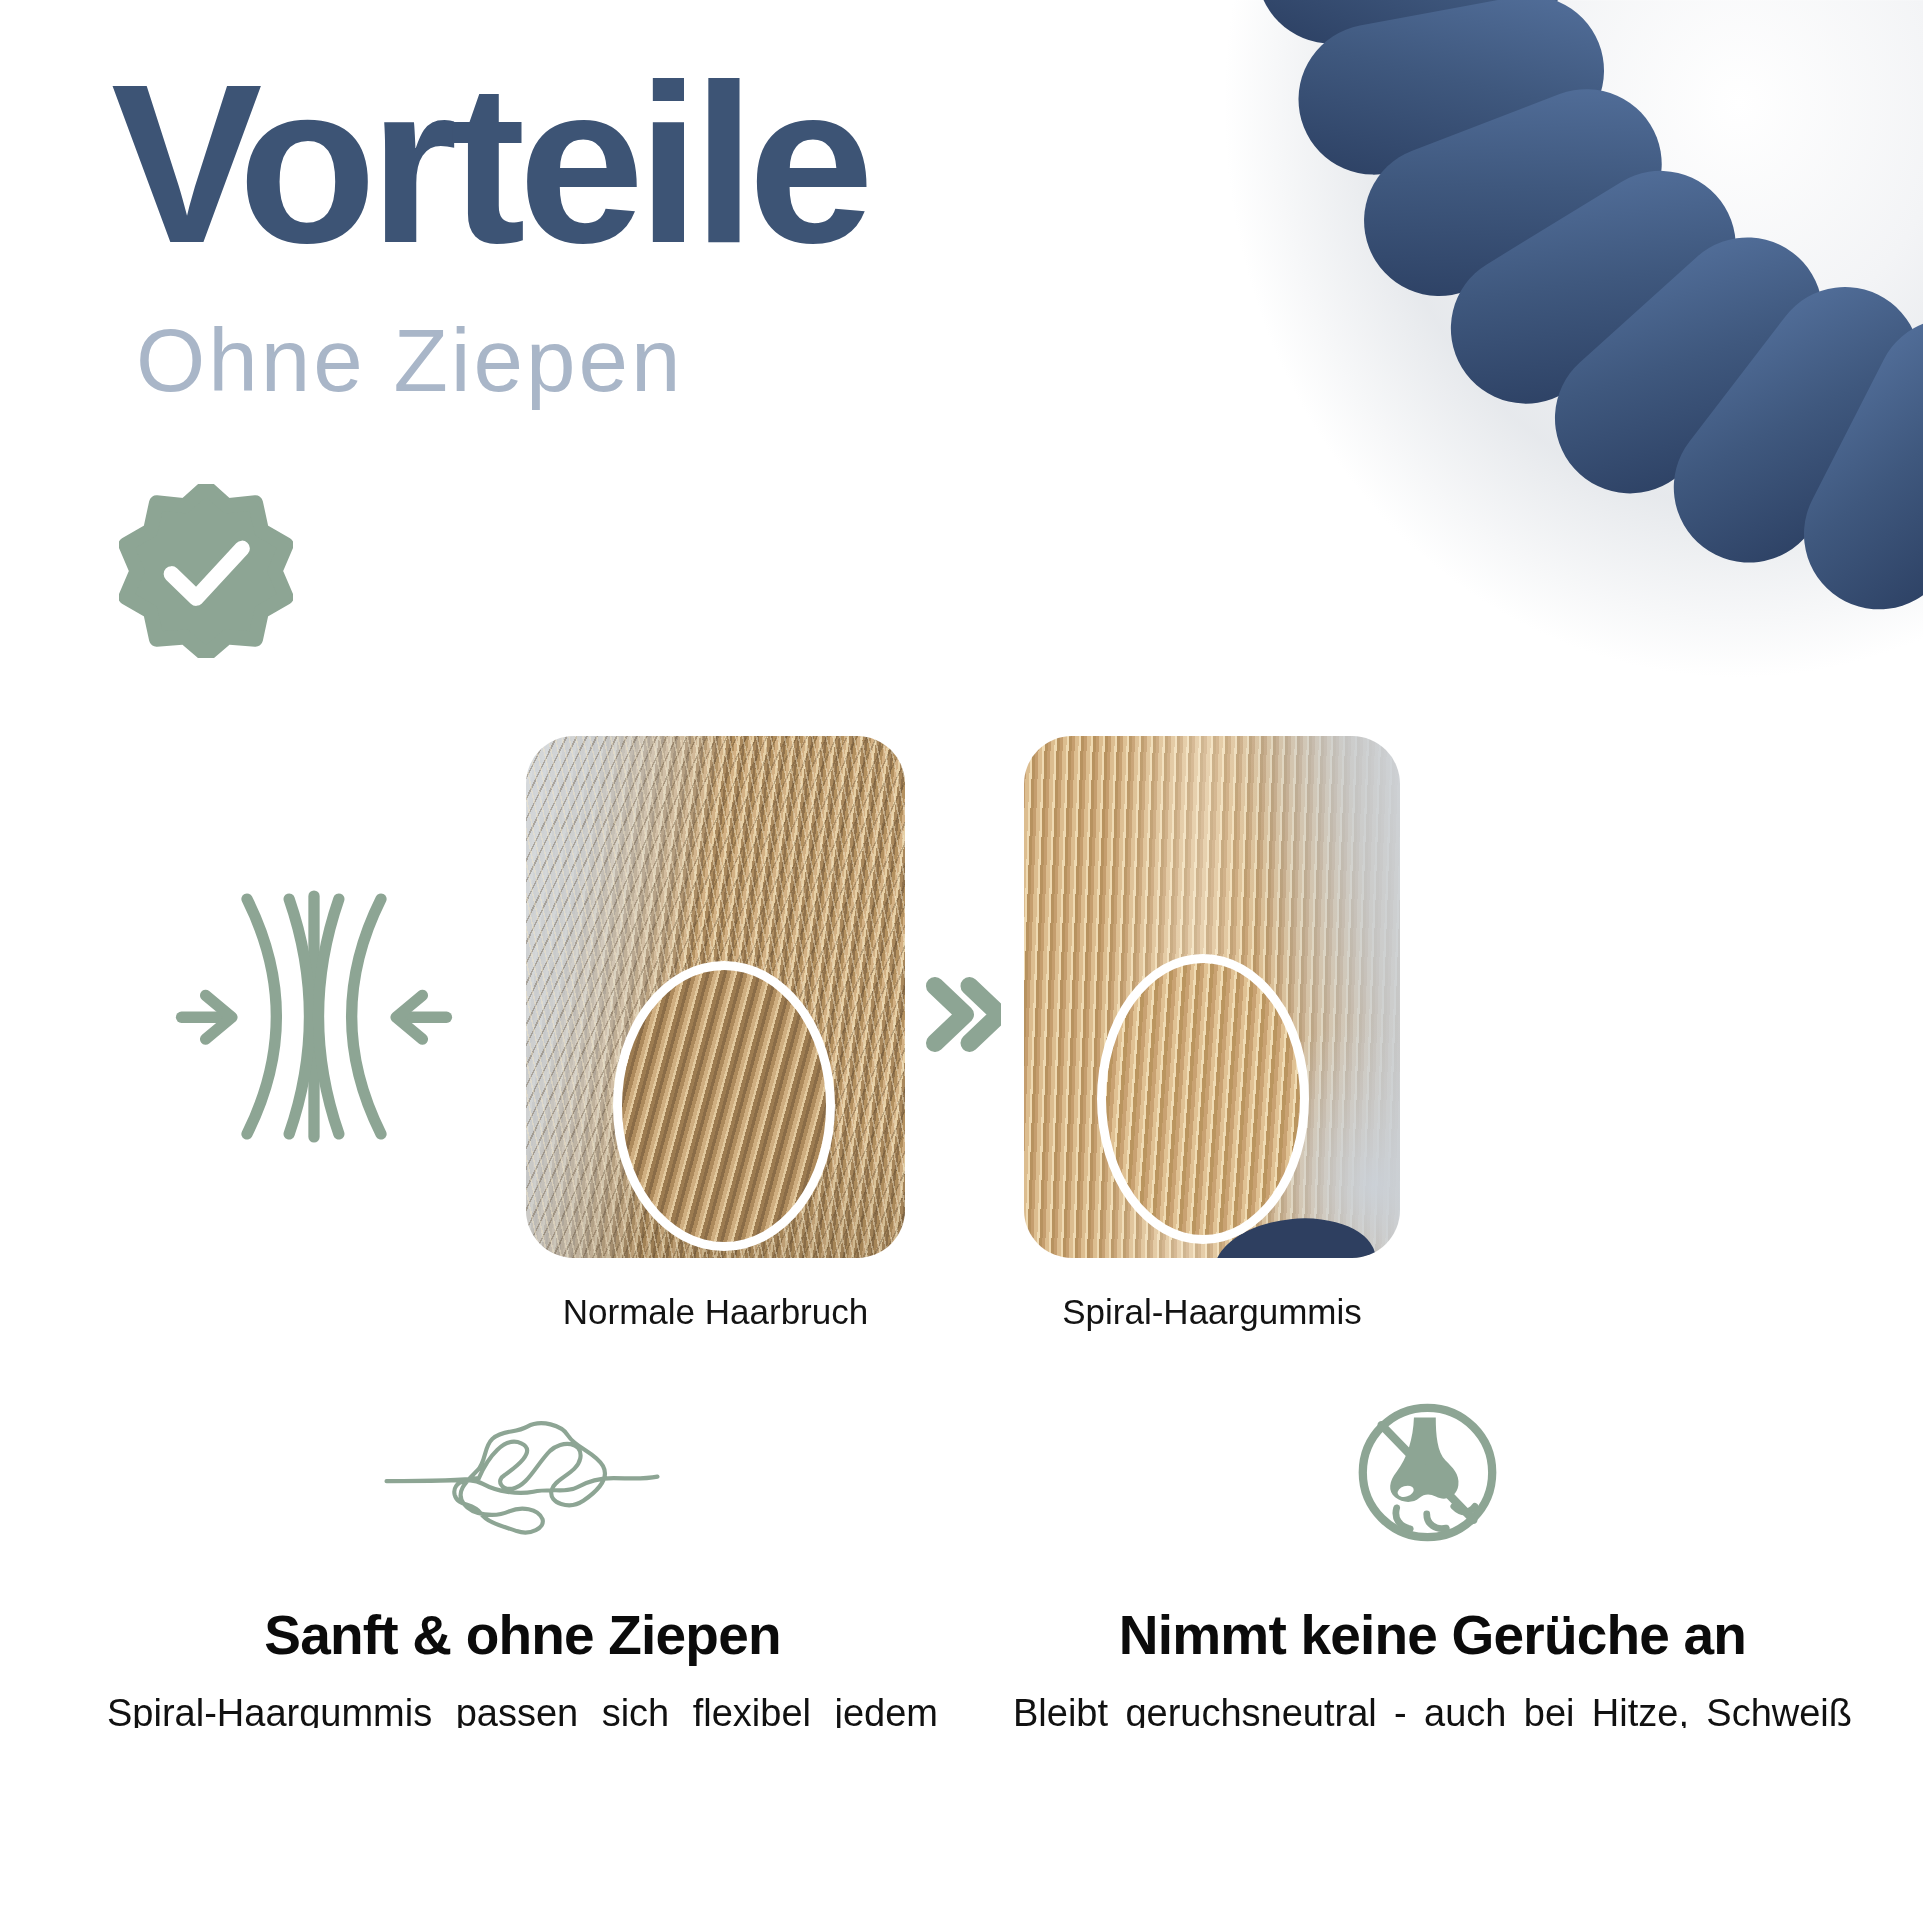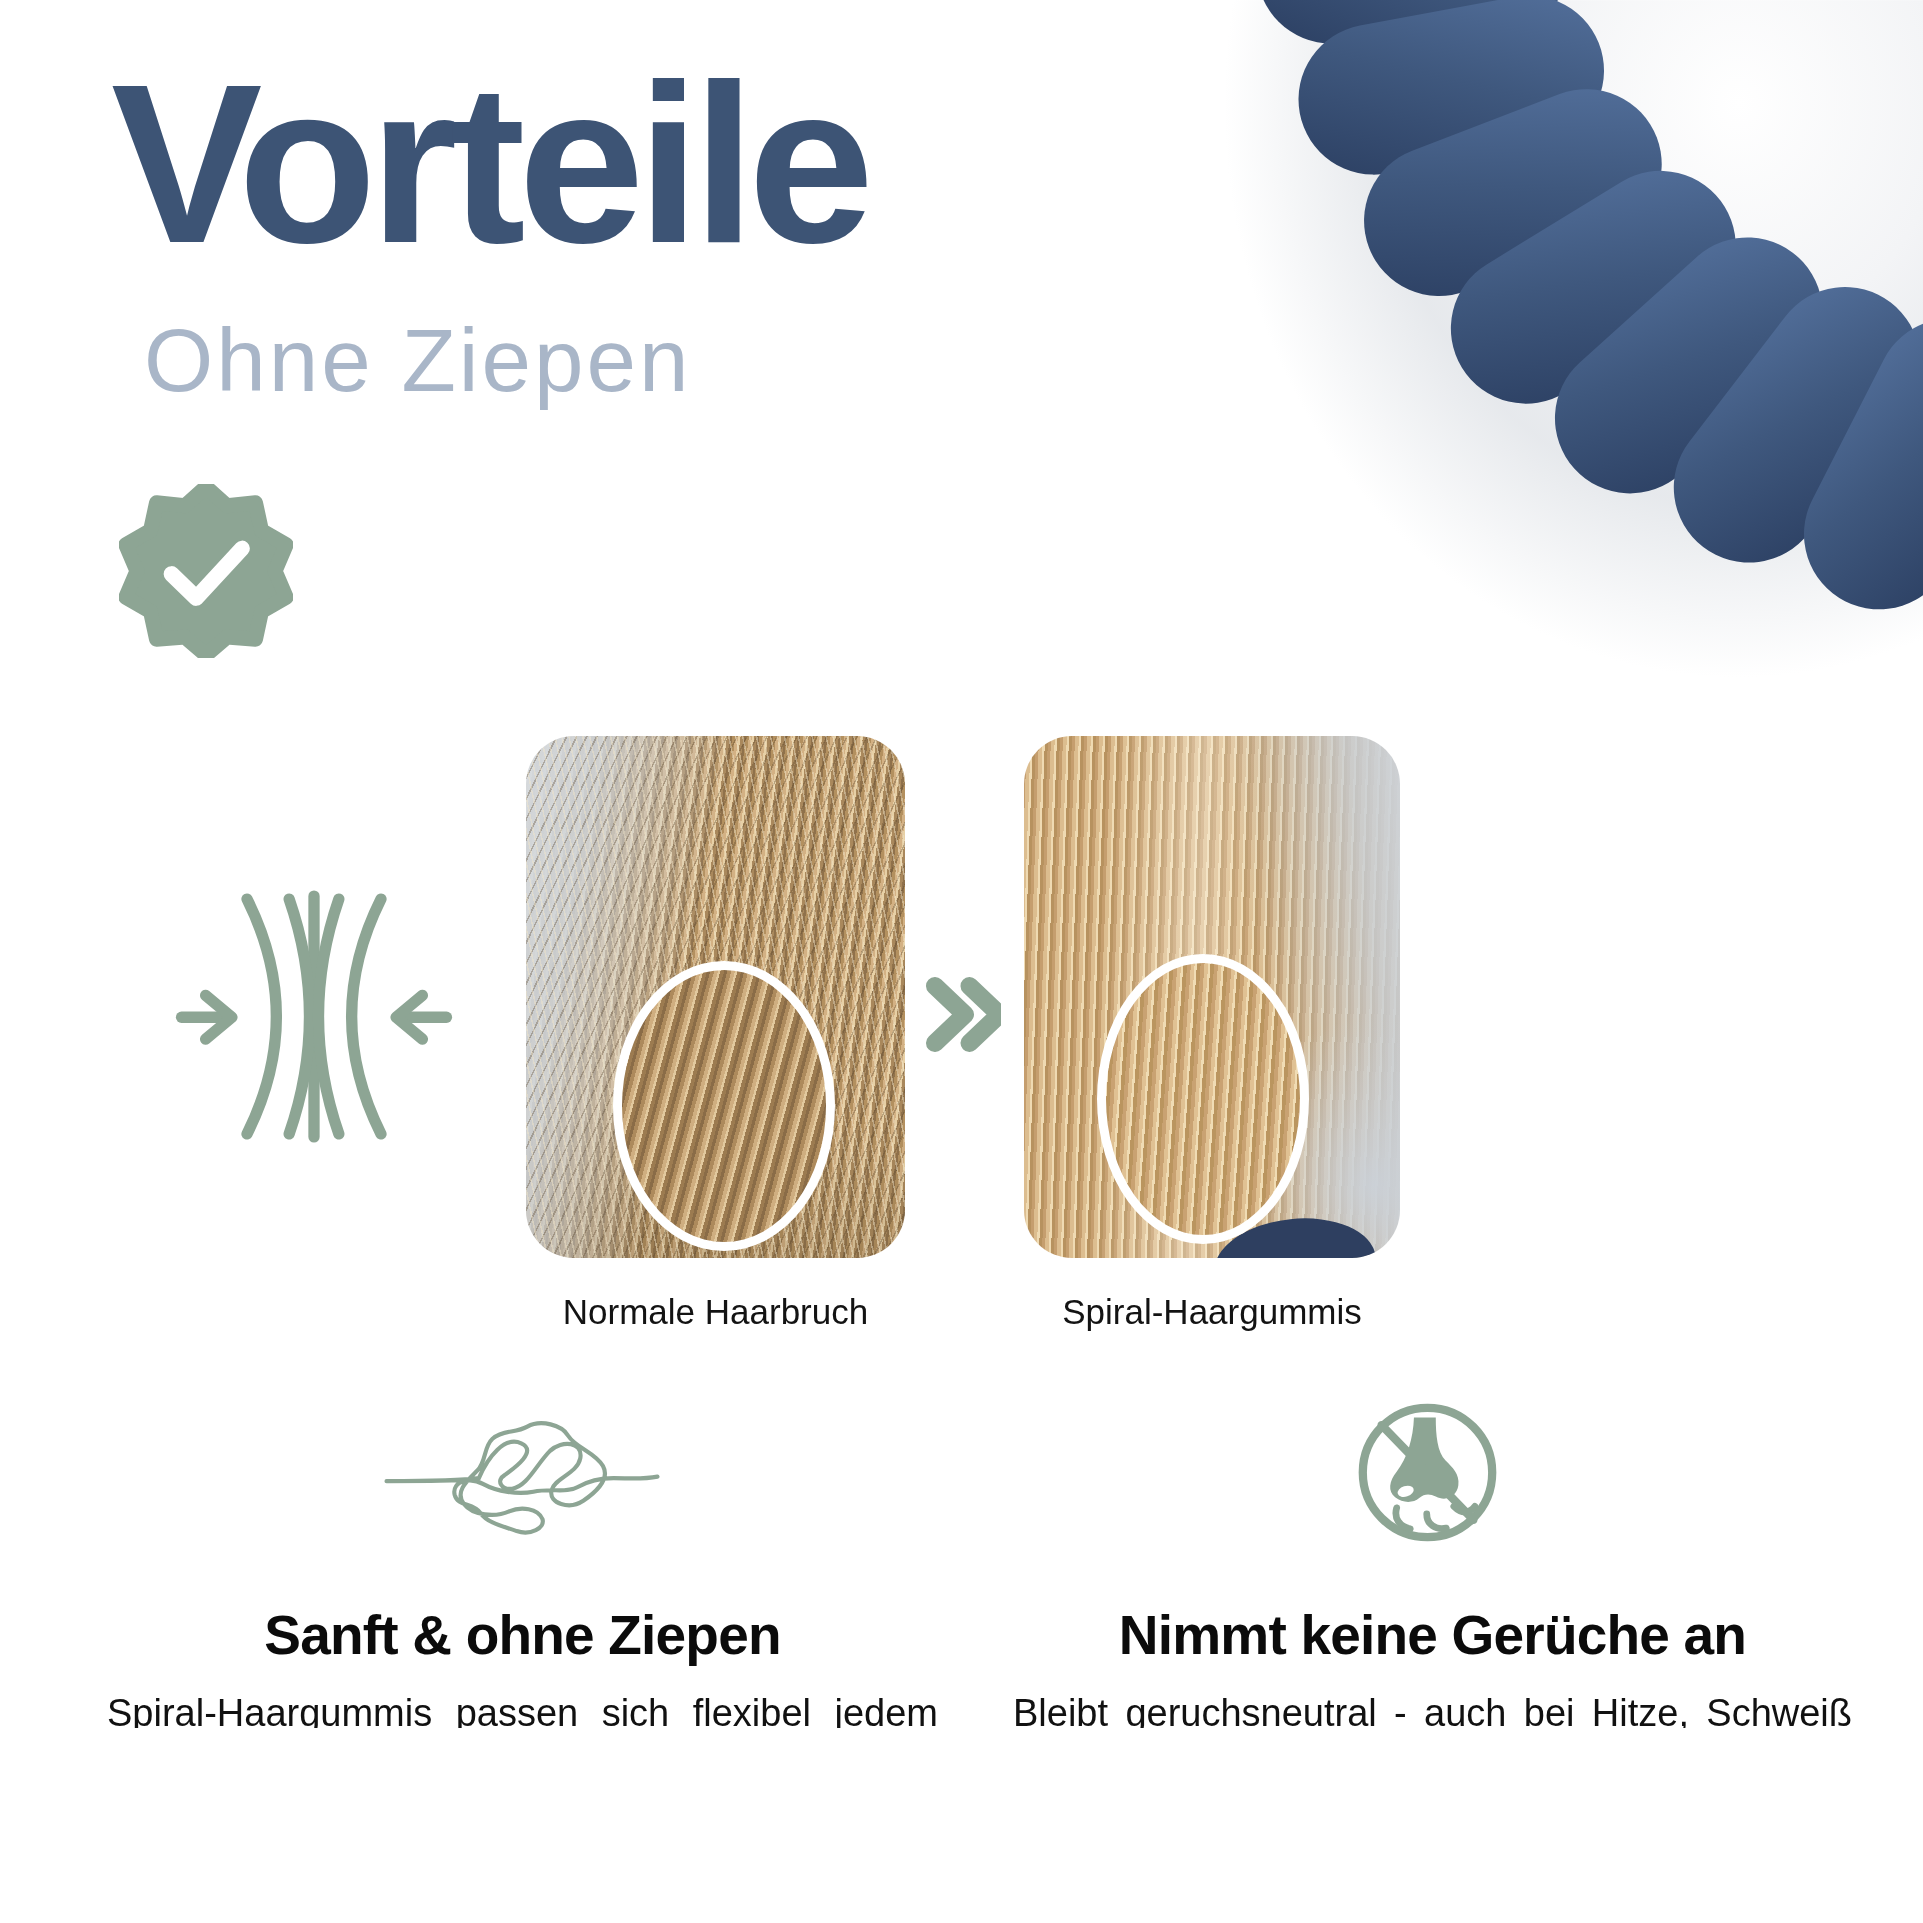--- a/index.html
+++ b/index.html
@@ -11,21 +11,21 @@
     font-family:"Liberation Sans","DejaVu Sans",sans-serif;
     color:#141414;
   }
   
   .title{
     position:absolute;left:111px;top:45px;
     font-size:227px;font-weight:700;letter-spacing:-7.5px;
     color:#3D5475;line-height:1.05;
   }
   .subtitle{
-    position:absolute;left:144px;top:307px;
+    position:absolute;left:136px;top:307px;
     font-size:89px;font-weight:400;letter-spacing:3px;
     color:#A9B6C8;line-height:1.2;
   }
   
   .badge-svg{position:absolute;left:119px;top:484px;width:174px;height:174px;}
   .intro-text{
     position:absolute;left:319px;top:499px;width:1268px;
     font-size:39px;line-height:1.55;text-align:justify;color:#111111;
   }
   

